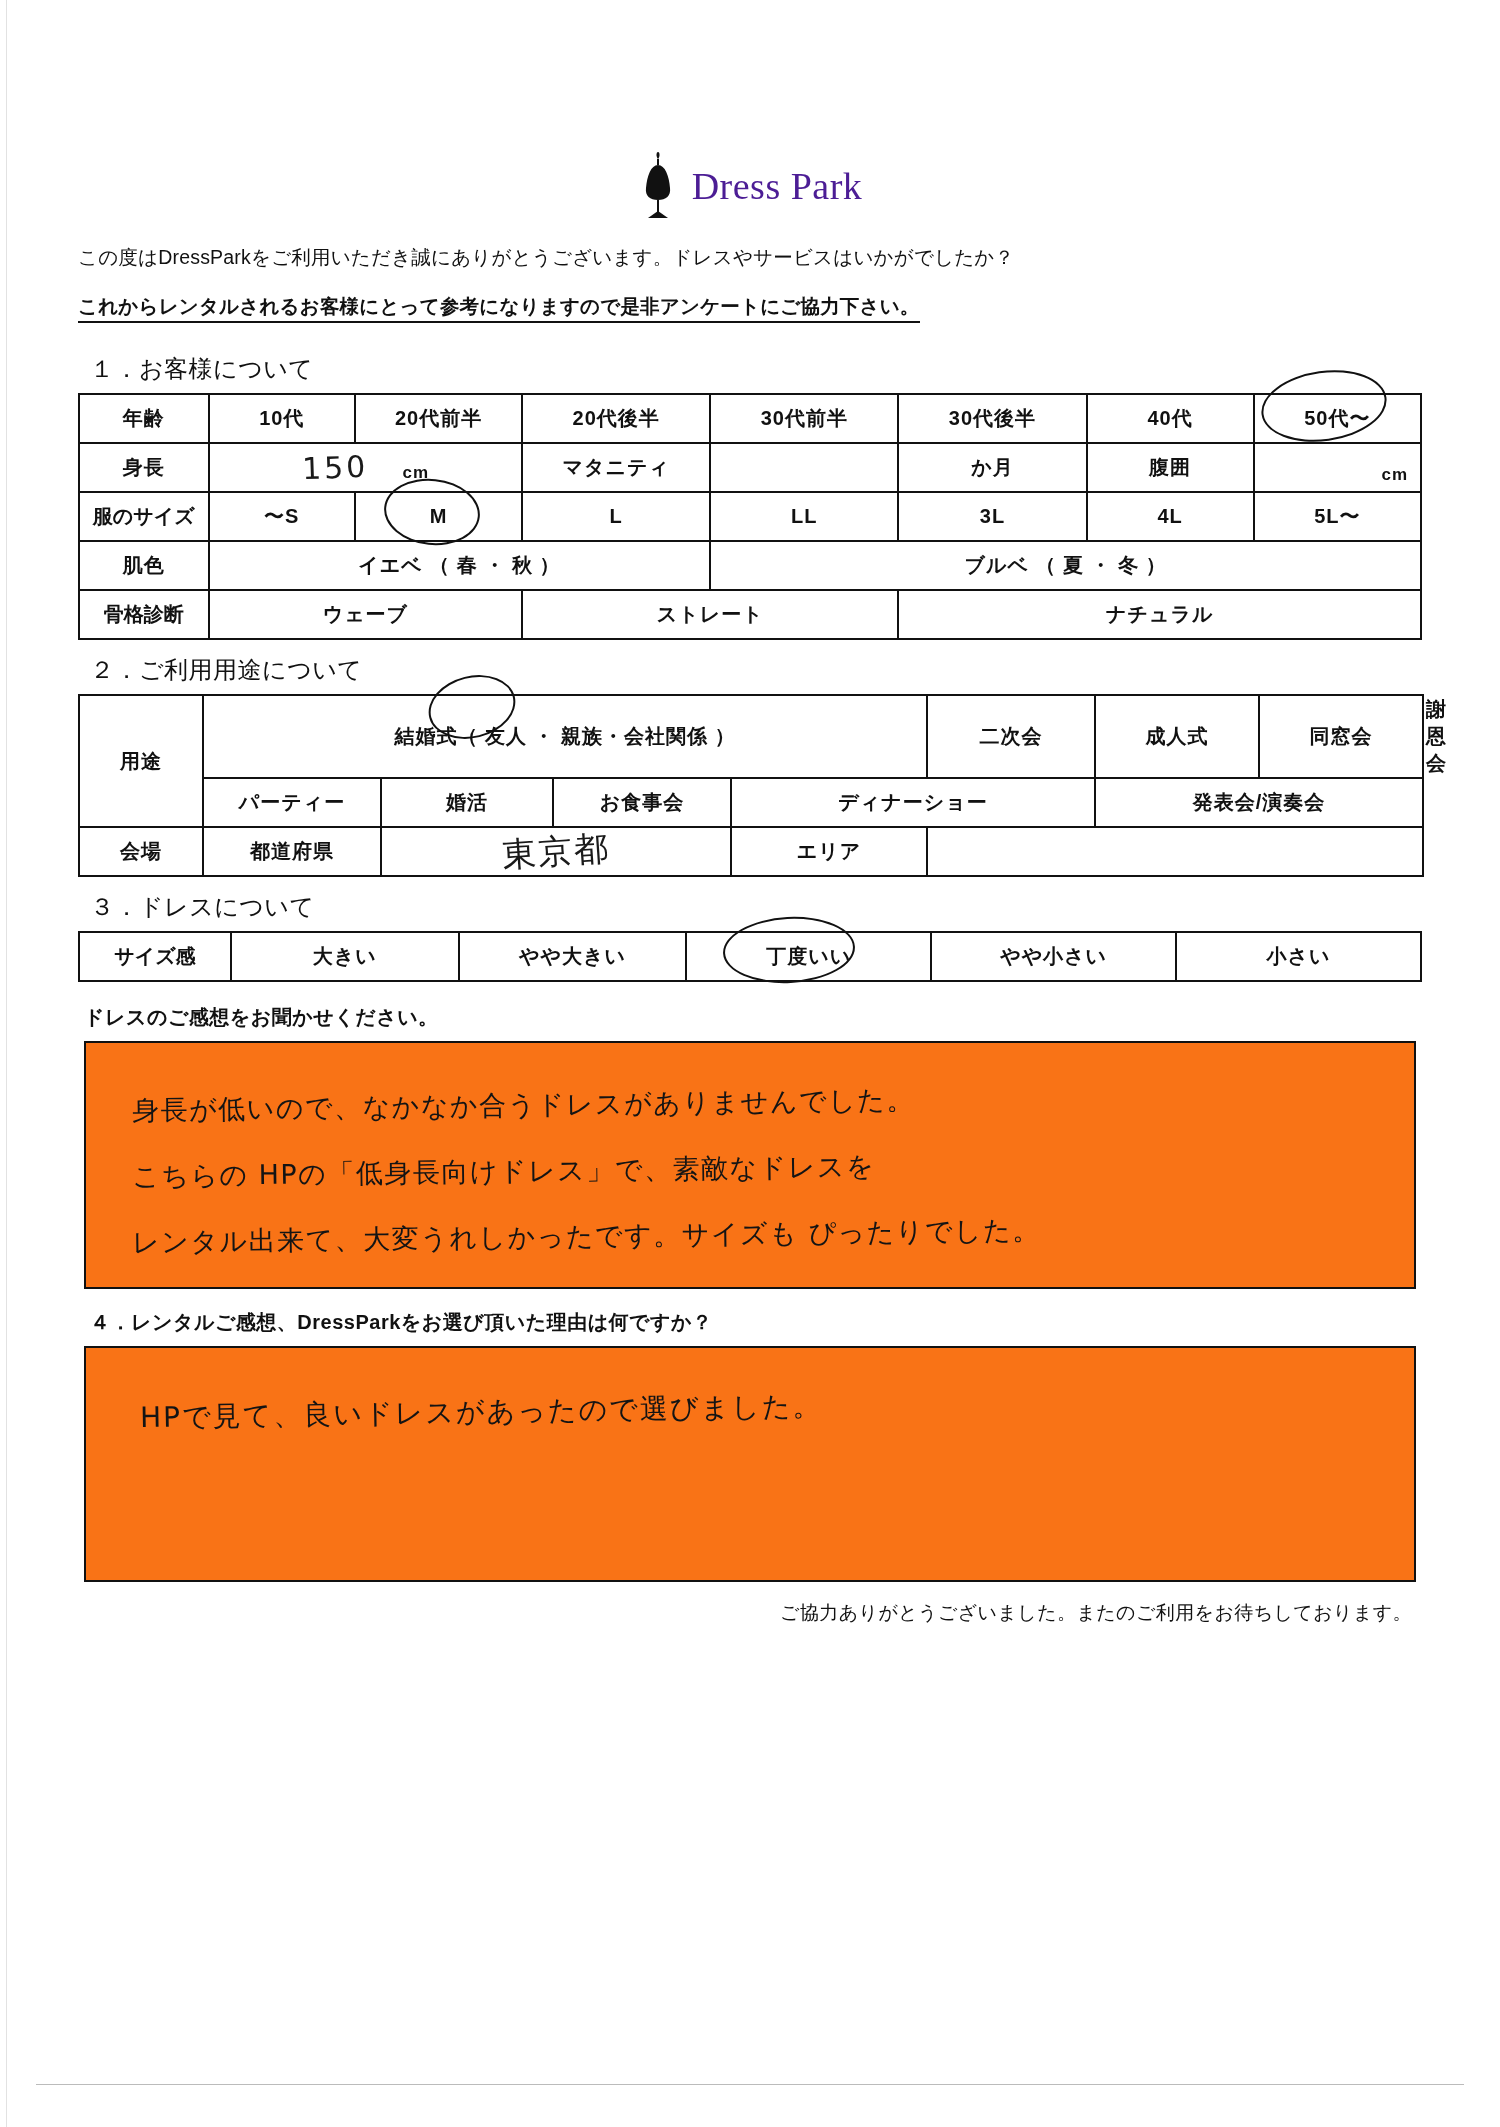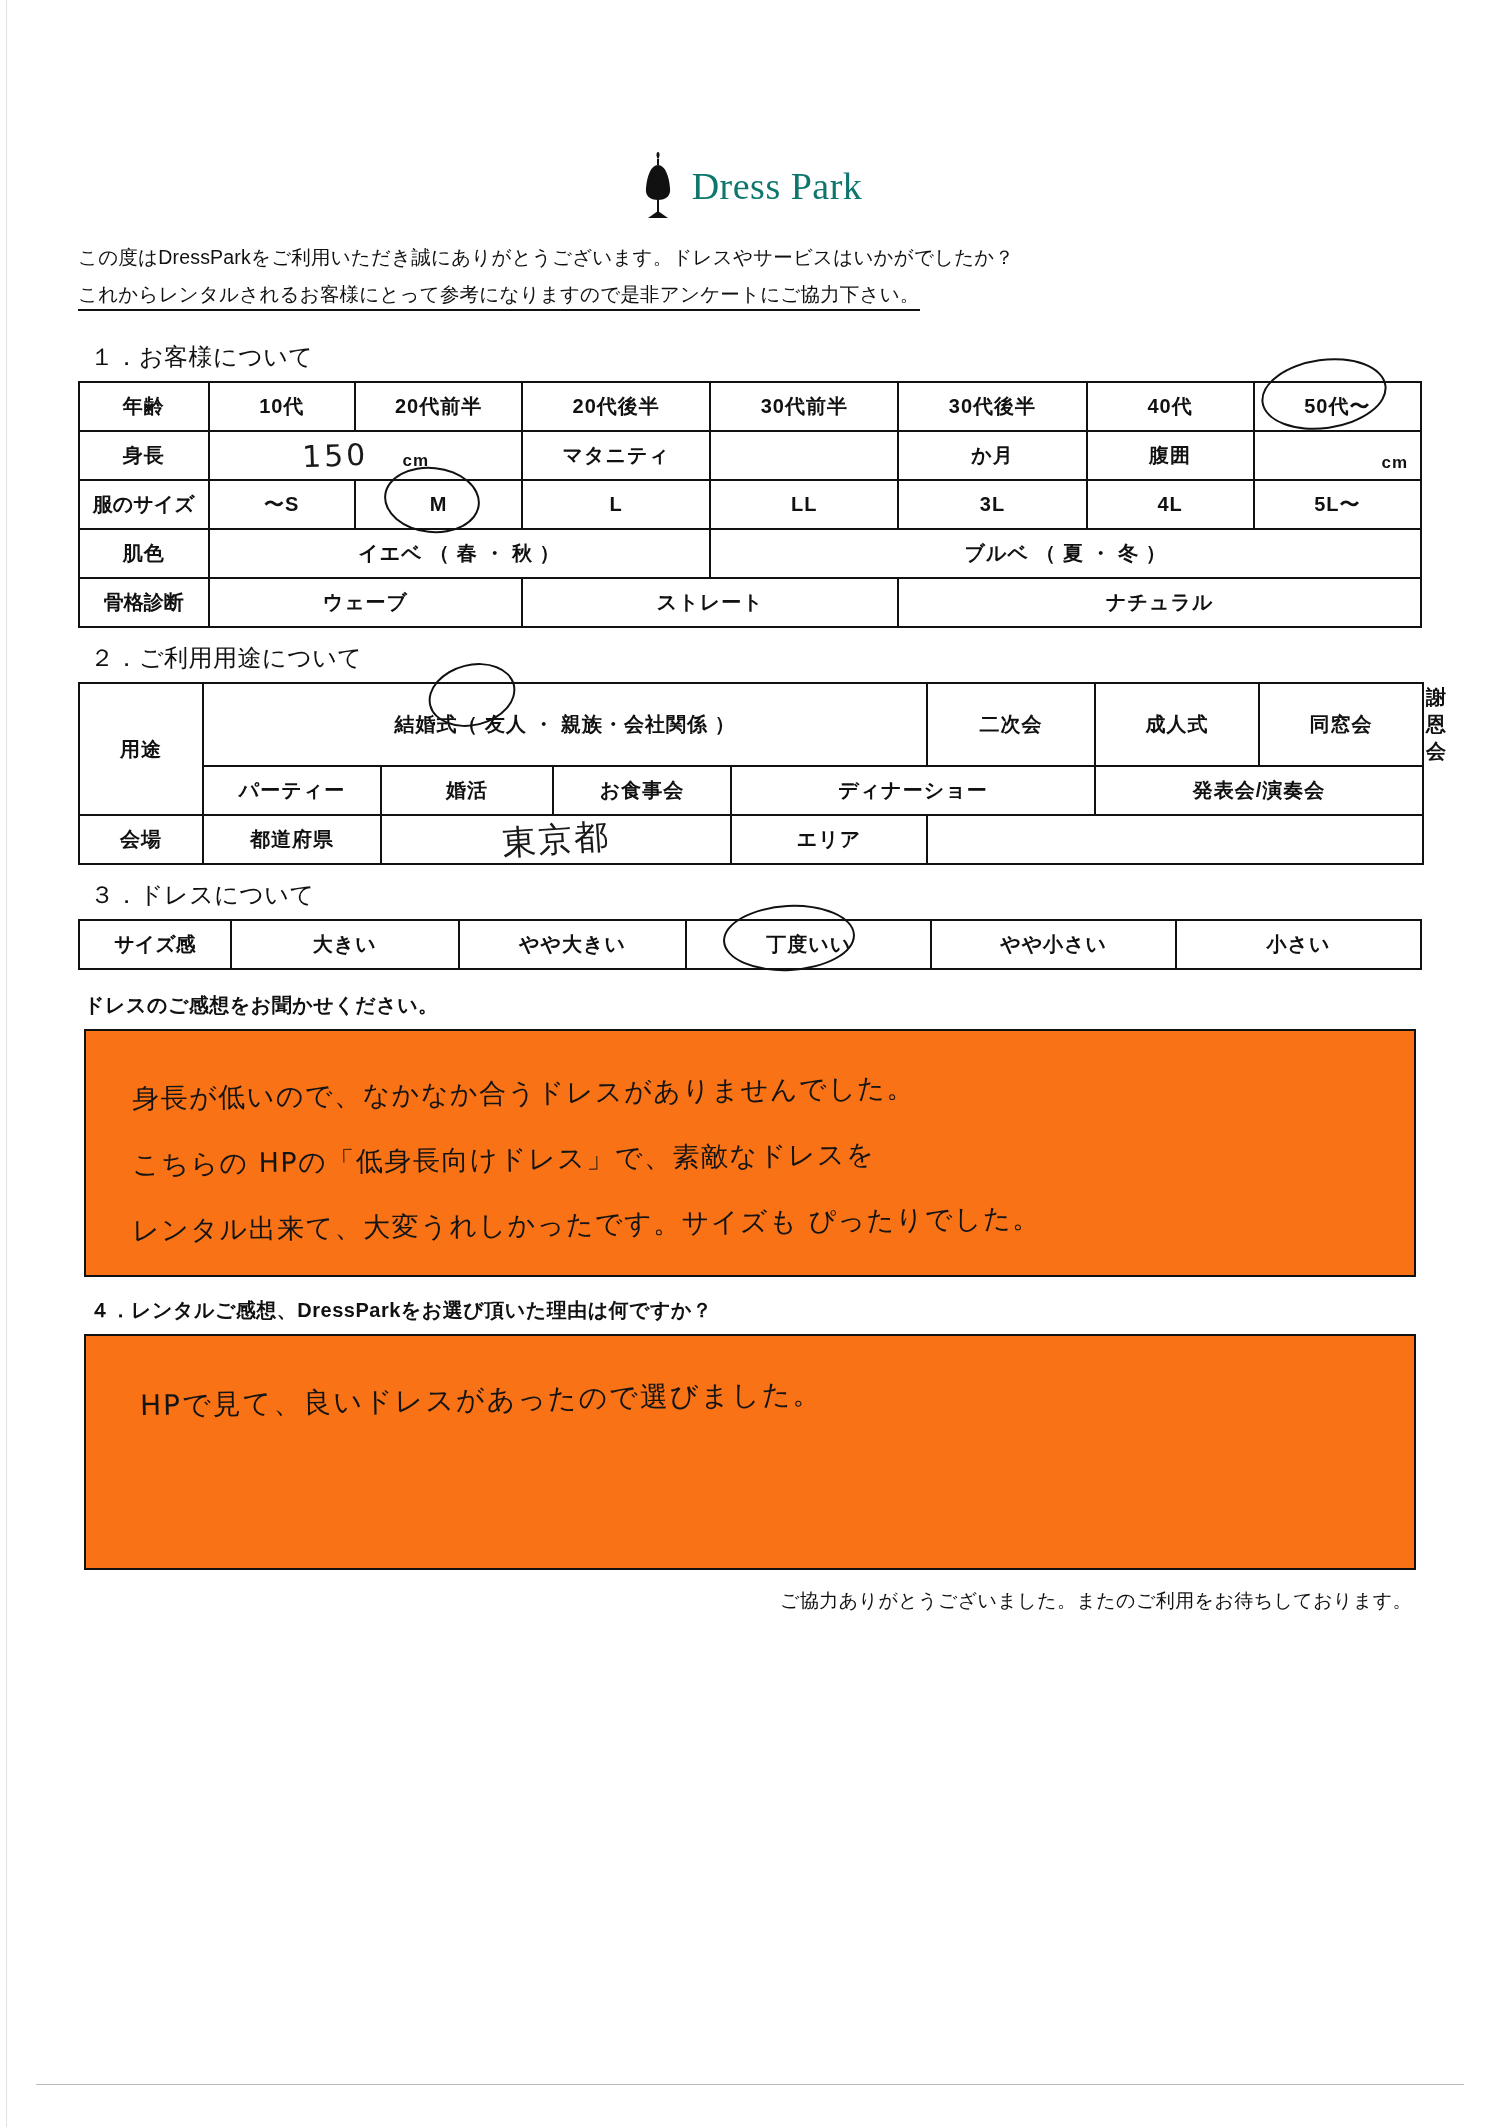--- a/index.html
+++ b/index.html
@@ -39,34 +39,34 @@
   }
   .logo-mark {
     width: 40px;
     height: 72px;
     position: relative;
   }
   .logo-text {
     font-family: "Liberation Serif", serif;
     font-size: 38px;
     letter-spacing: 0.5px;
-    color: #0f766e;
+    color: #4c1d95;
   }
 
   .intro1 {
     font-size: 19.5px;
     letter-spacing: 0.2px;
     margin: 0 0 6px 0;
     white-space: nowrap;
   }
   .intro2 {
     font-size: 19.5px;
-    font-weight: normal;
+    font-weight: bold;
     letter-spacing: 0.2px;
-    margin: 4px 0 16px 0;
+    margin: 16px 0 16px 0;
     display: inline-block;
     border-bottom: 2px solid #111;
     padding-bottom: 1px;
     white-space: nowrap;
   }
   .section-title {
     font-size: 24px;
     font-weight: normal;
     margin: 14px 0 8px 12px;
     letter-spacing: 0.5px;

